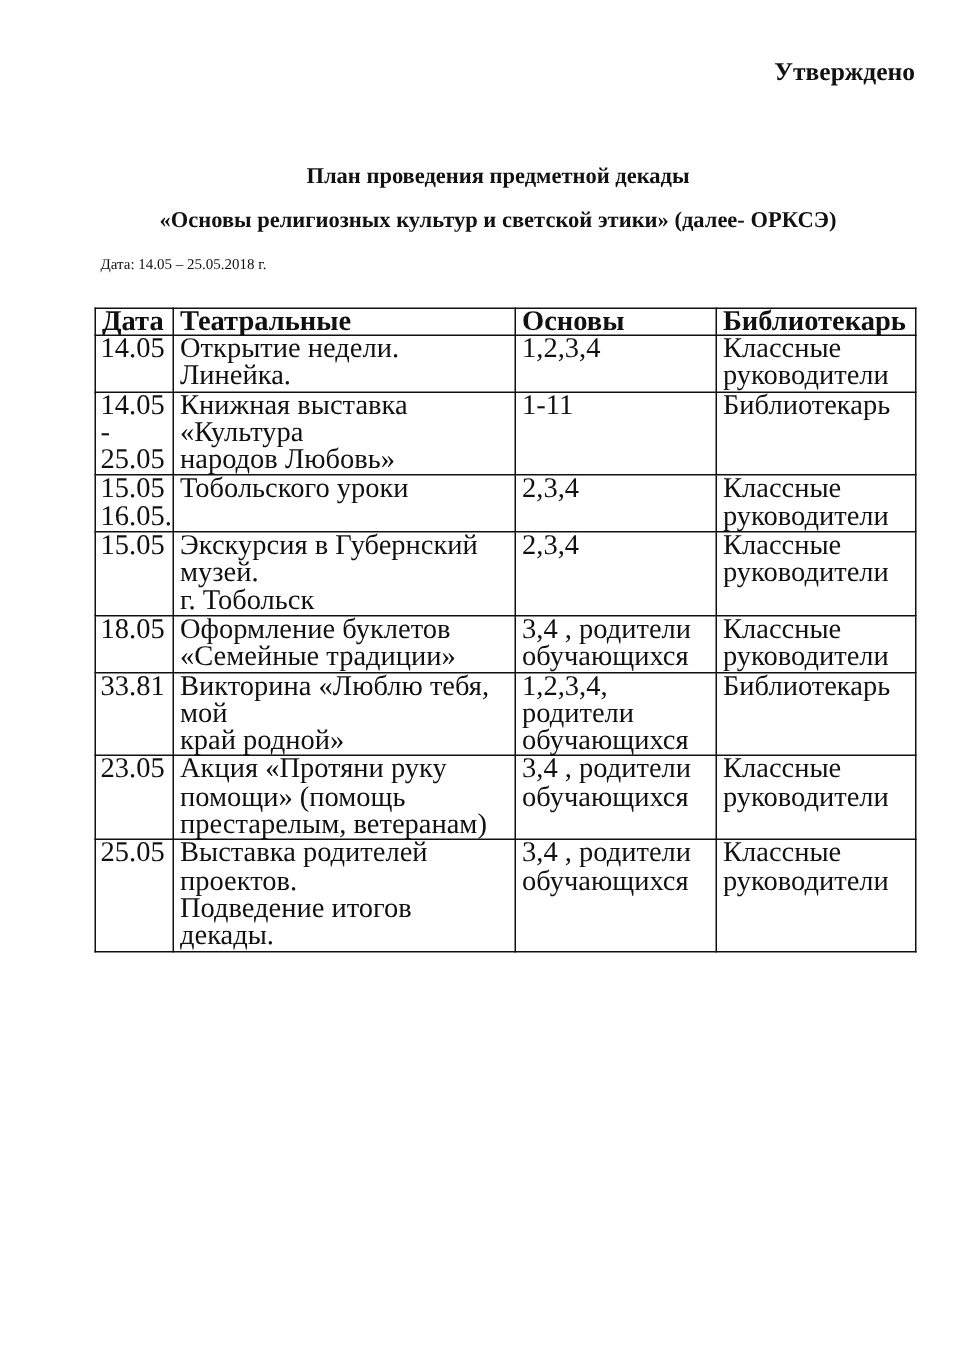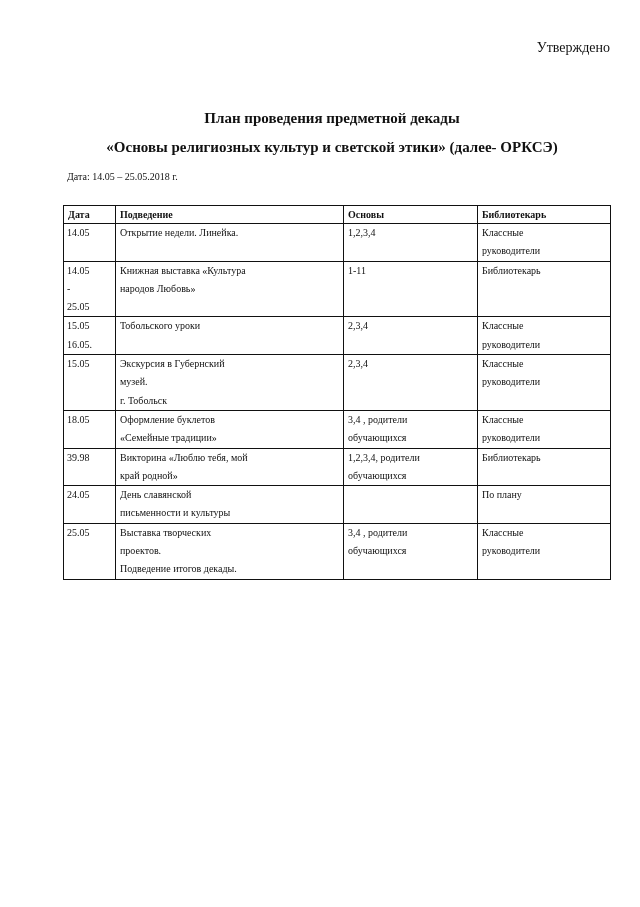--- a/index.html
+++ b/index.html
@@ -13,22 +13,22 @@
       position: relative;
       font-family: "Liberation Serif", "DejaVu Serif", serif;
       color: #111111;
       overflow: hidden;
     }
     .approval {
       position: absolute;
       right: 30px;
       top: 40px;
       text-align: right;
-      font-weight: normal;
-      font-size: 14px;
+      font-weight: bold;
+      font-size: 17px;
       line-height: 16px;
     }
     .title {
       position: absolute;
       left: 0;
       width: 640px;
       text-align: center;
       font-weight: bold;
       font-size: 15px;
     }
@@ -40,21 +40,21 @@
       top: 171px;
       font-size: 10px;
     }
     table.plan {
       position: absolute;
       left: 63px;
       top: 205px;
       width: 547px;
       border-collapse: collapse;
       table-layout: fixed;
-      font-size: 10px;
+      font-size: 19px;
       line-height: 18.3px;
     }
     table.plan th, table.plan td {
       border: 1px solid #111111;
       vertical-align: top;
       text-align: left;
       padding: 0 3px 0 4px;
       white-space: pre-line;
     }
     table.plan th {
@@ -82,21 +82,21 @@
 <table class="plan">
   <colgroup>
     <col class="c-date">
     <col class="c-event">
     <col class="c-class">
     <col class="c-resp">
   </colgroup>
   <thead>
     <tr>
       <th>Дата</th>
-      <th>Подведение</th>
+      <th>Театральные</th>
       <th>Основы</th>
       <th>Библиотекарь</th>
     </tr>
   </thead>
   <tbody id="plan-body">
       <tr>
         <td class="date-cell">14.05</td>
         <td>Открытие недели. Линейка.</td>
         <td>1,2,3,4</td>
         <td>Классные
@@ -131,37 +131,40 @@
       <tr>
         <td class="date-cell">18.05</td>
         <td>Оформление буклетов
 «Семейные традиции»</td>
         <td>3,4 , родители
 обучающихся</td>
         <td>Классные
 руководители</td>
       </tr>
       <tr>
-        <td class="date-cell">39.98</td>
+        <td class="date-cell">33.81</td>
         <td> Викторина «Люблю тебя, мой
 край родной»</td>
         <td>1,2,3,4, родители
 обучающихся</td>
         <td>Библиотекарь</td>
       </tr>
       <tr>
-        <td class="date-cell">24.05</td>
-        <td>День славянской
-письменности и культуры</td>
-        <td></td>
-        <td>По плану</td>
+        <td class="date-cell">23.05</td>
+        <td>Акция «Протяни руку
+помощи» (помощь
+престарелым, ветеранам)</td>
+        <td>3,4 , родители
+обучающихся</td>
+        <td>Классные
+руководители</td>
       </tr>
       <tr>
         <td class="date-cell">25.05</td>
-        <td>Выставка творческих
+        <td>Выставка родителей
 проектов.
 Подведение итогов декады.</td>
         <td>3,4 , родители
 обучающихся</td>
         <td>Классные
 руководители</td>
       </tr>
     </tbody>
 </table>
 

